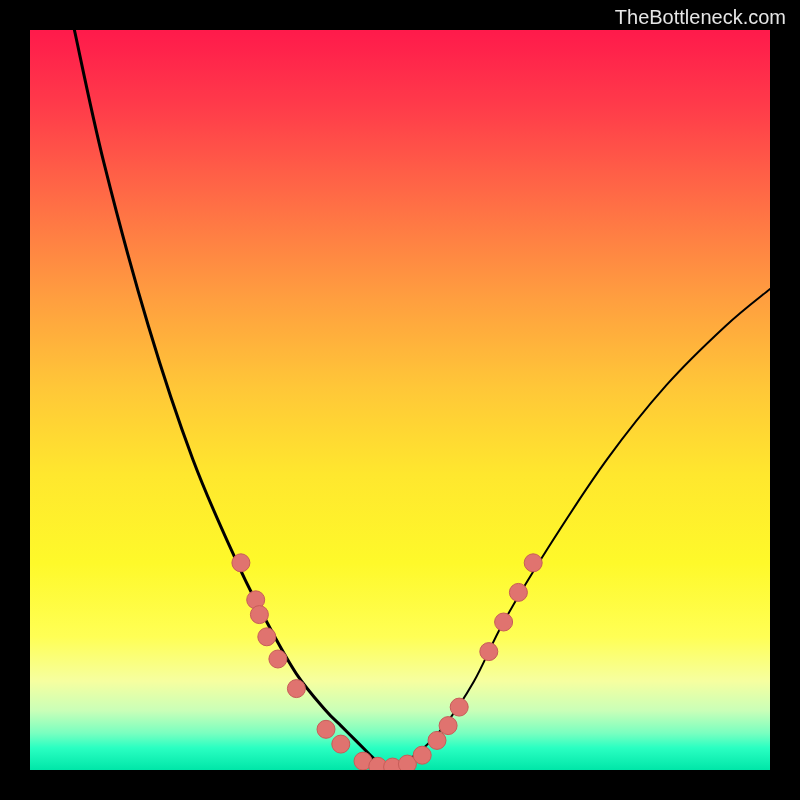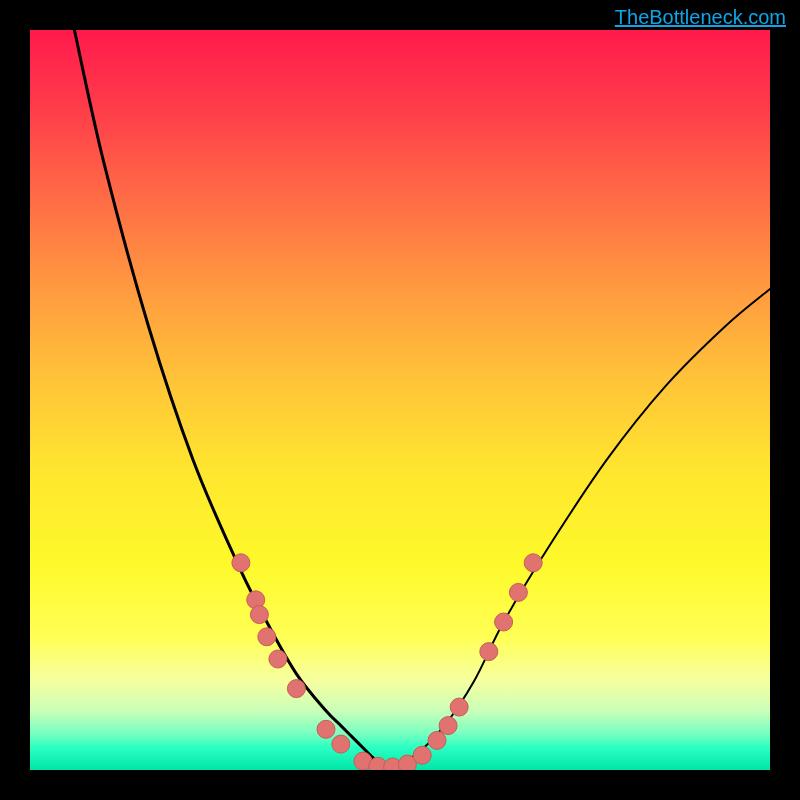--- a/index.html
+++ b/index.html
@@ -36,25 +36,24 @@
       #c9ffb8 92%,
       #7affc0 95%,
       #2affc2 97%,
       #00e6a8 100%
     );
   }
   .watermark {
     position: absolute;
     top: 6px;
     right: 14px;
-    color: #0ea5e9;
+    color: #e5e5e5;
     font-size: 20px;
     font-weight: 400;
     user-select: none;
-    text-decoration: underline;
   }
   svg.curve {
     position: absolute;
     left: 0;
     top: 0;
     width: 740px;
     height: 740px;
   }
 </style>
 </head>

